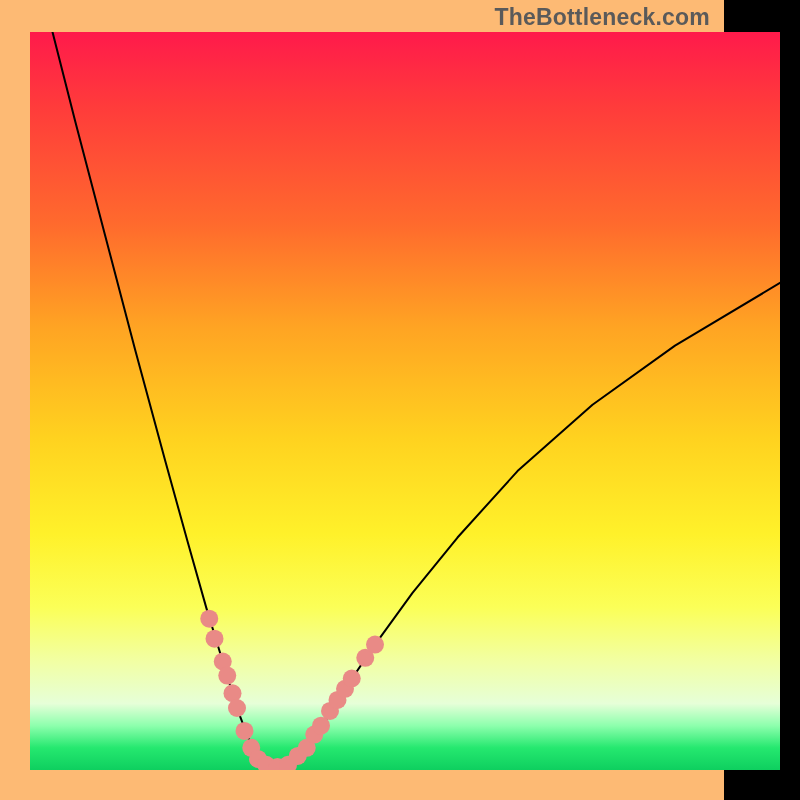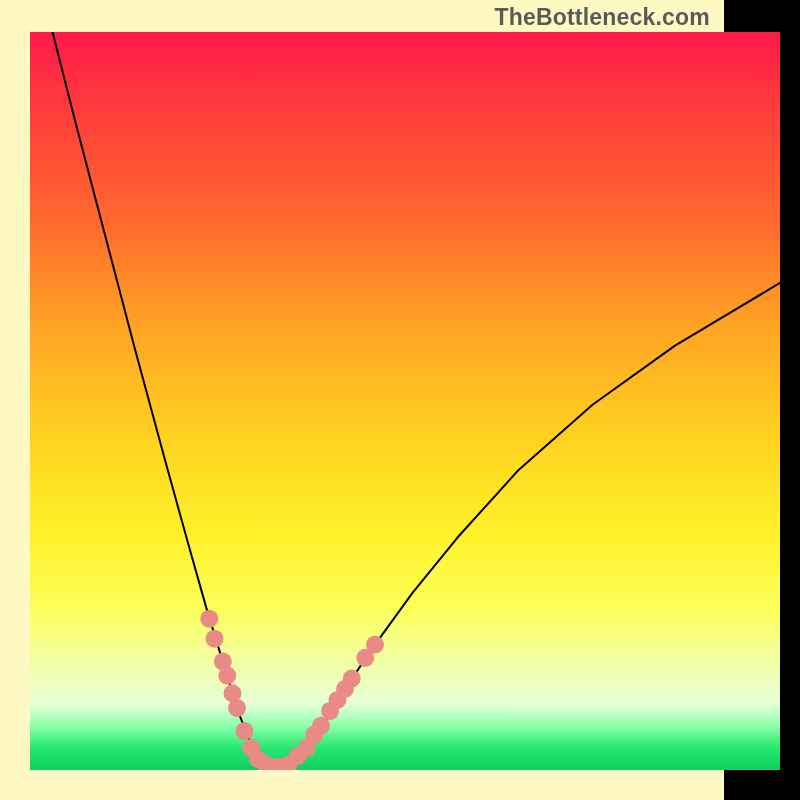--- a/index.html
+++ b/index.html
@@ -8,21 +8,21 @@
     width: 800px;
     height: 800px;
     overflow: hidden;
     background: #000;
     font-family: Arial, Helvetica, sans-serif;
   }
   #stage {
     position: relative;
     width: 724px;
     height: 800px;
-    background: #fef9c3;
+    background: #fdba74;
   }
   #plot-area {
     position: absolute;
     background: linear-gradient(to bottom,
       #ff1a4b 0%,
       #ff3b3b 10%,
       #ff6a2d 26%,
       #ffa423 40%,
       #ffd21f 55%,
       #fff12a 68%,

